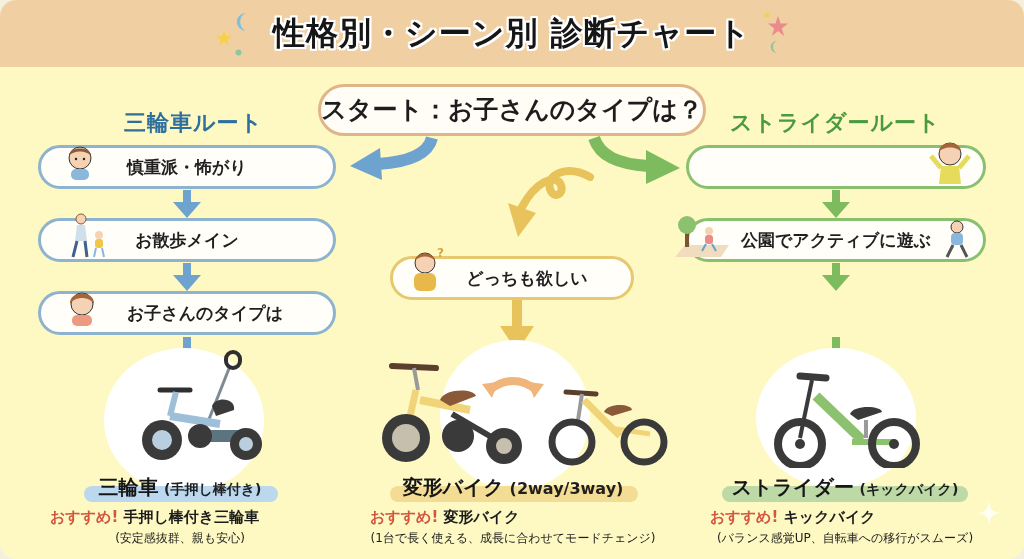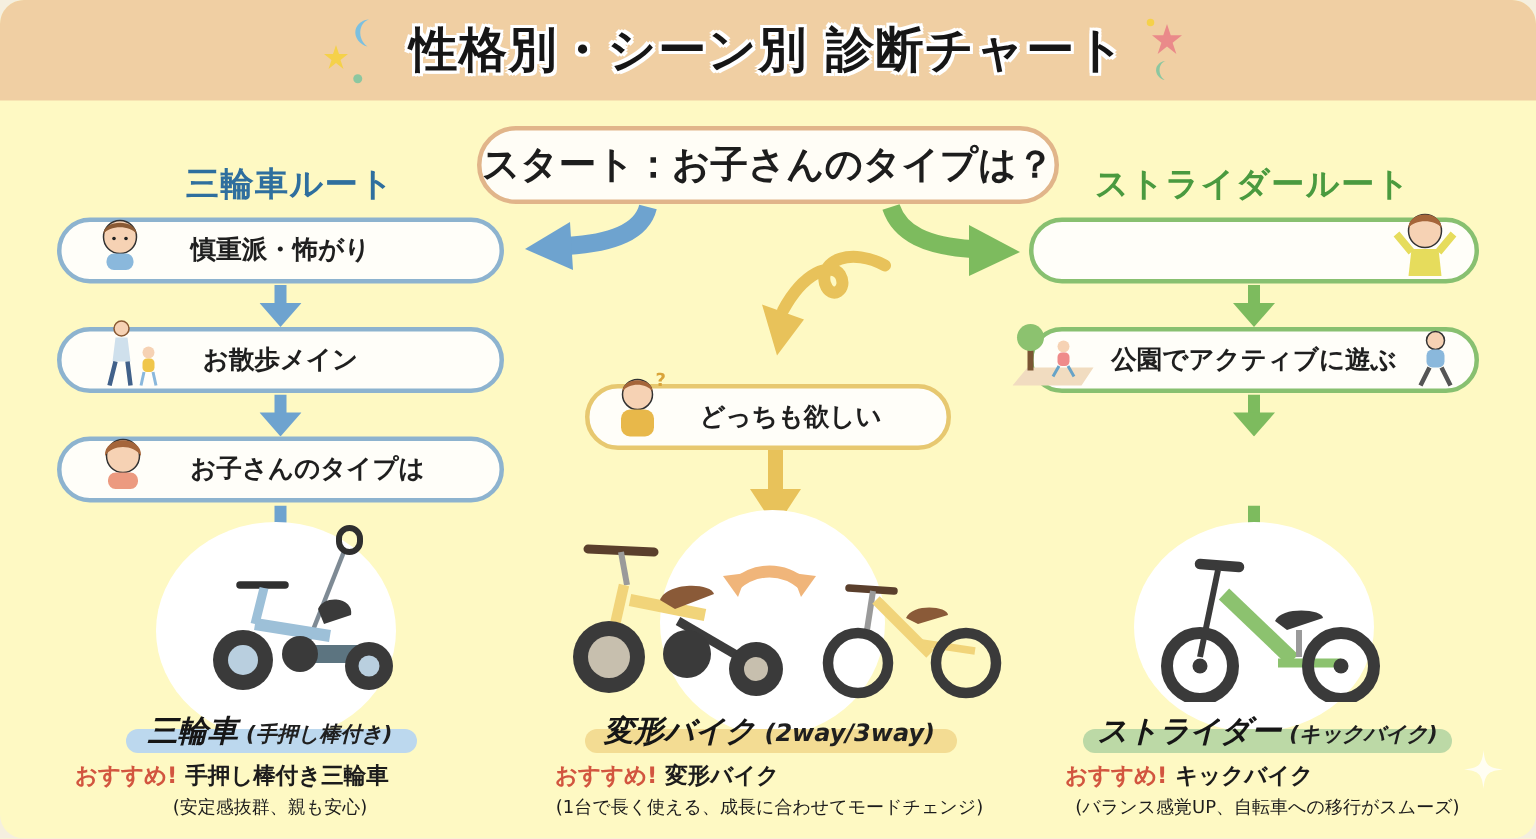--- a/index.html
+++ b/index.html
@@ -16,21 +16,21 @@
   .start { position: absolute; left: 318px; top: 84px; width: 388px; height: 52px; background: #fffdf6; border: 3px solid #e1b58a; border-radius: 26px;
     text-align: center; line-height: 46px; font-size: 25px; font-weight: bold; color: #1d1d1d; }
   .pill { position: absolute; height: 44px; background: #fffef9; border-radius: 22px; border: 3px solid; text-align: center; font-size: 17px; font-weight: bold; line-height: 38px; color: #1f1f1f; }
   .pill.blue { border-color: #8db3cf; }
   .pill.green { border-color: #88c070; }
   .pill.yellow { border-color: #e7c870; }
   .pill .txt { display: inline-block; }
   .avatar { position: absolute; width: 38px; height: 38px; }
   .arrow { position: absolute; }
   .circle { position: absolute; border-radius: 50%; background: #ffffff; }
-  .label { position: absolute; text-align: center; font-weight: bold; font-style: italic; }
+  .label { position: absolute; text-align: center; font-weight: bold; }
   .label .main { font-size: 20px; color: #161616; }
   .label .sub { font-size: 14px; color: #1f1f1f; }
   .hl { position: absolute; height: 16px; border-radius: 8px; }
   .rec { position: absolute; text-align: left; font-size: 15px; font-weight: bold; color: #1c1c1c; }
   .rec .badge { color: #d2553f; }
   .note { position: absolute; text-align: center; font-size: 12px; color: #1c1c1c; }
 </style>
 </head>
 <body>
 

